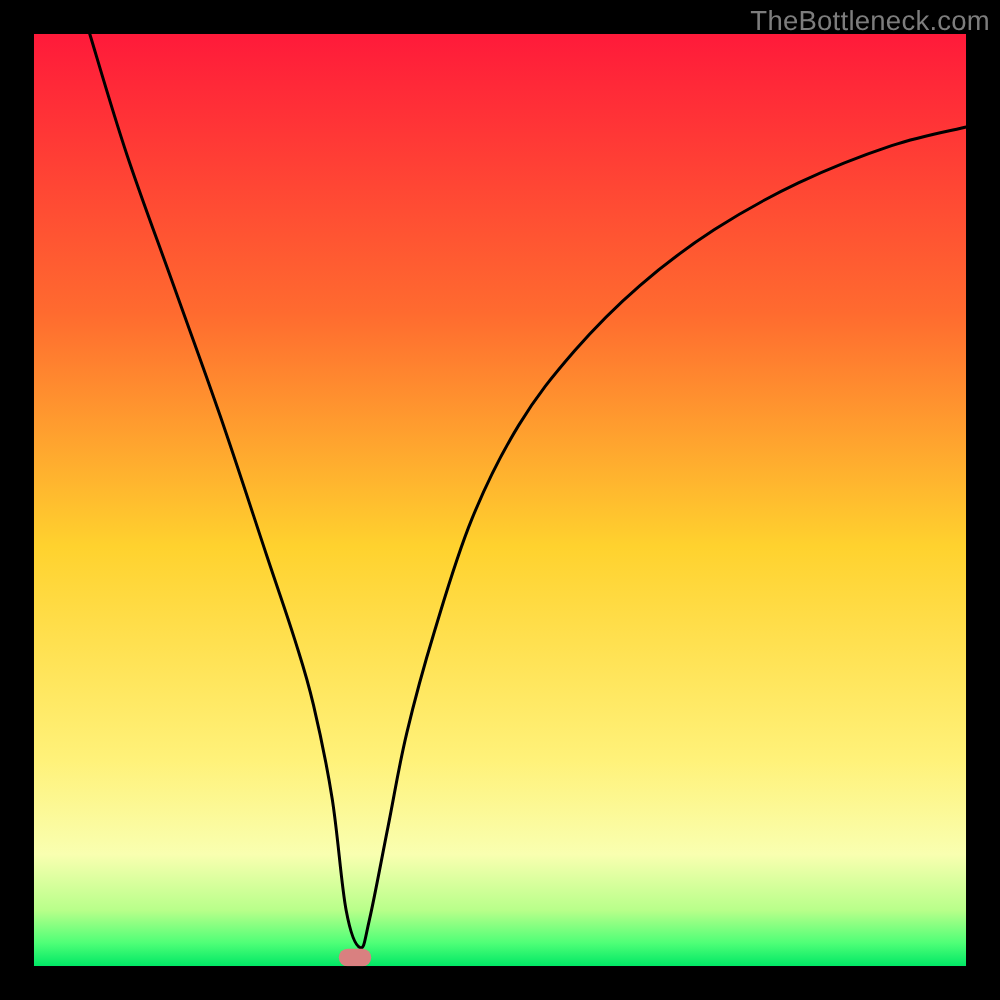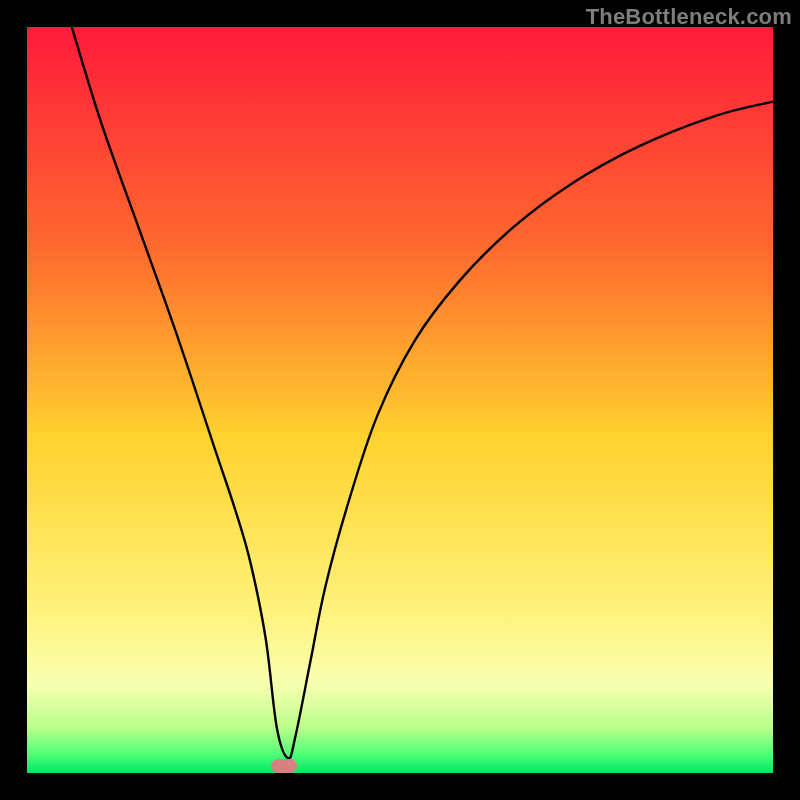--- a/index.html
+++ b/index.html
@@ -22,21 +22,21 @@
   .gradient {
     position: absolute;
     inset: 0;
   }
   .watermark {
     position: absolute;
     top: 4px;
     right: 8px;
     color: #7d7d7d;
     font-size: 22px;
-    font-weight: 700;
+    font-weight: 400;
     letter-spacing: 0.2px;
   }
   .curve-svg {
     position: absolute;
     inset: 0;
     width: 746px;
     height: 746px;
   }
   .marker {
     position: absolute;

